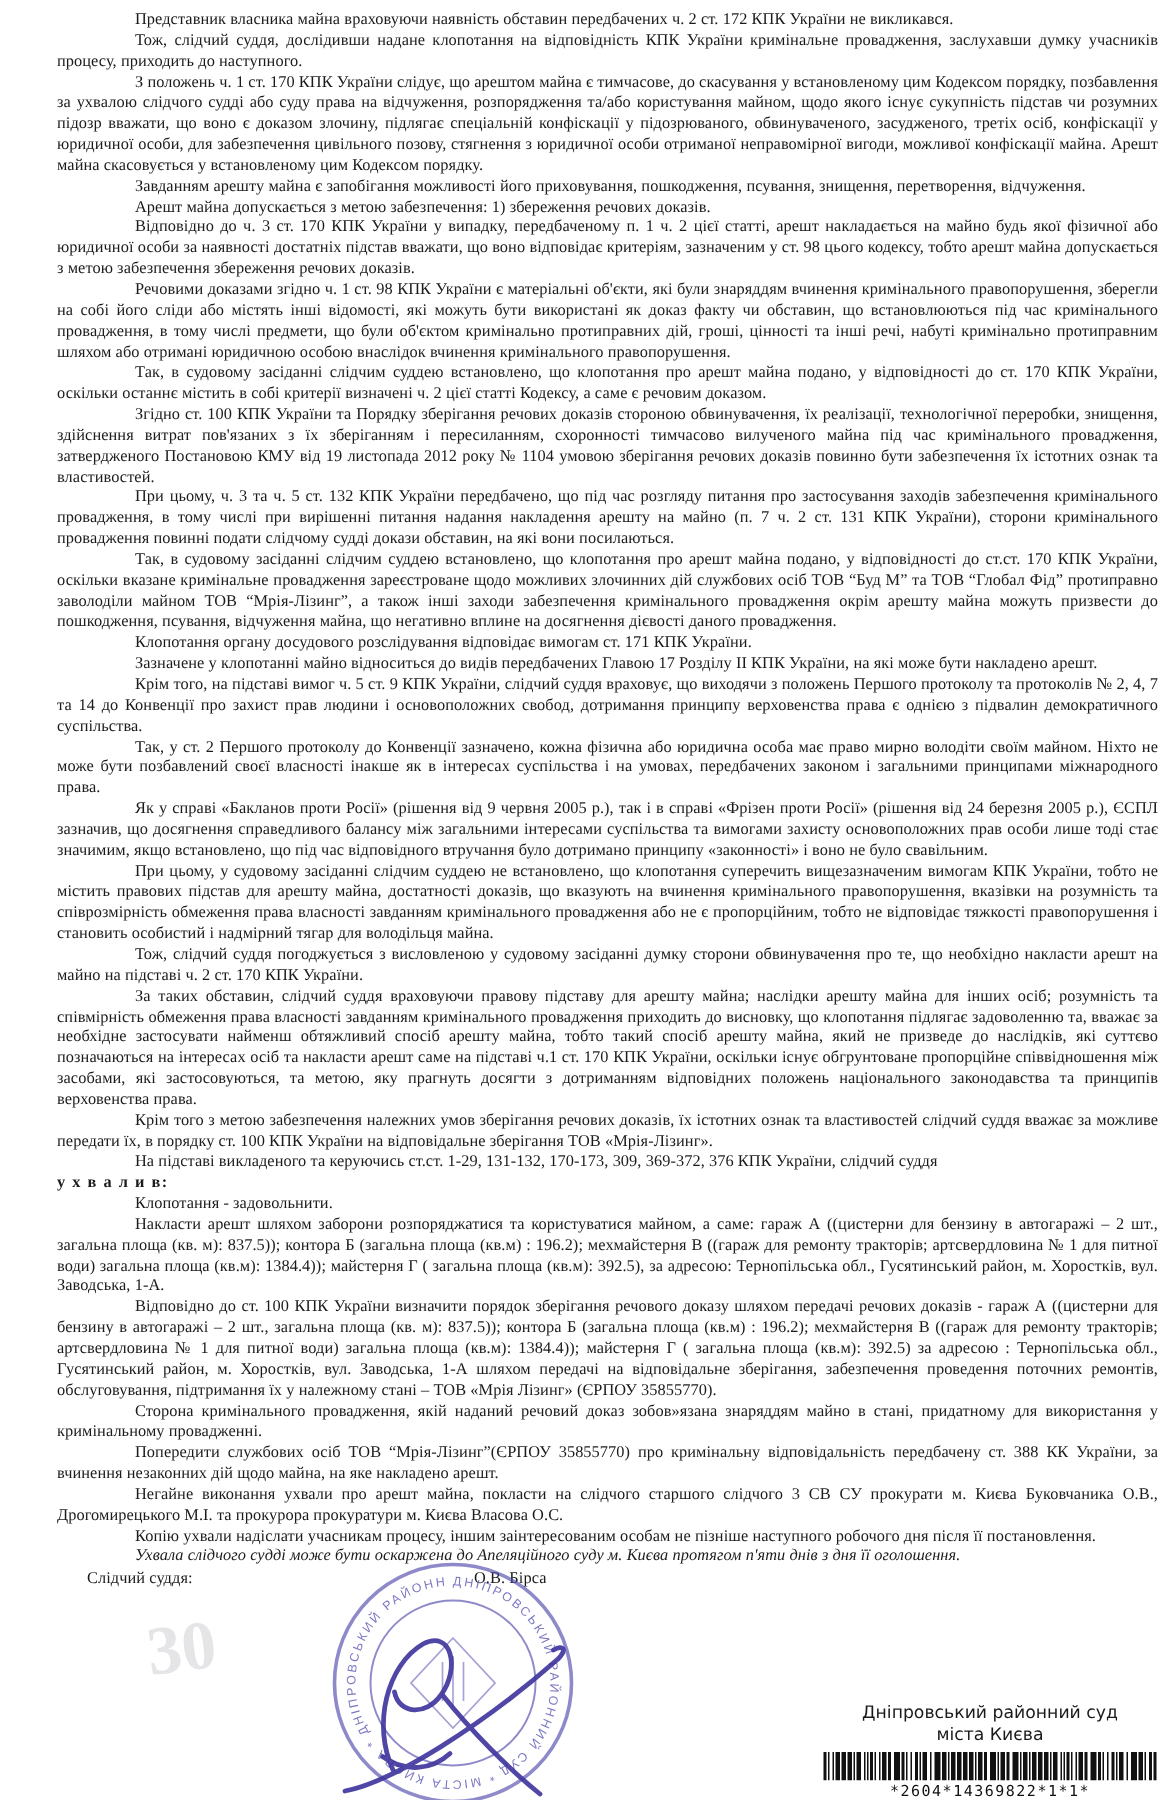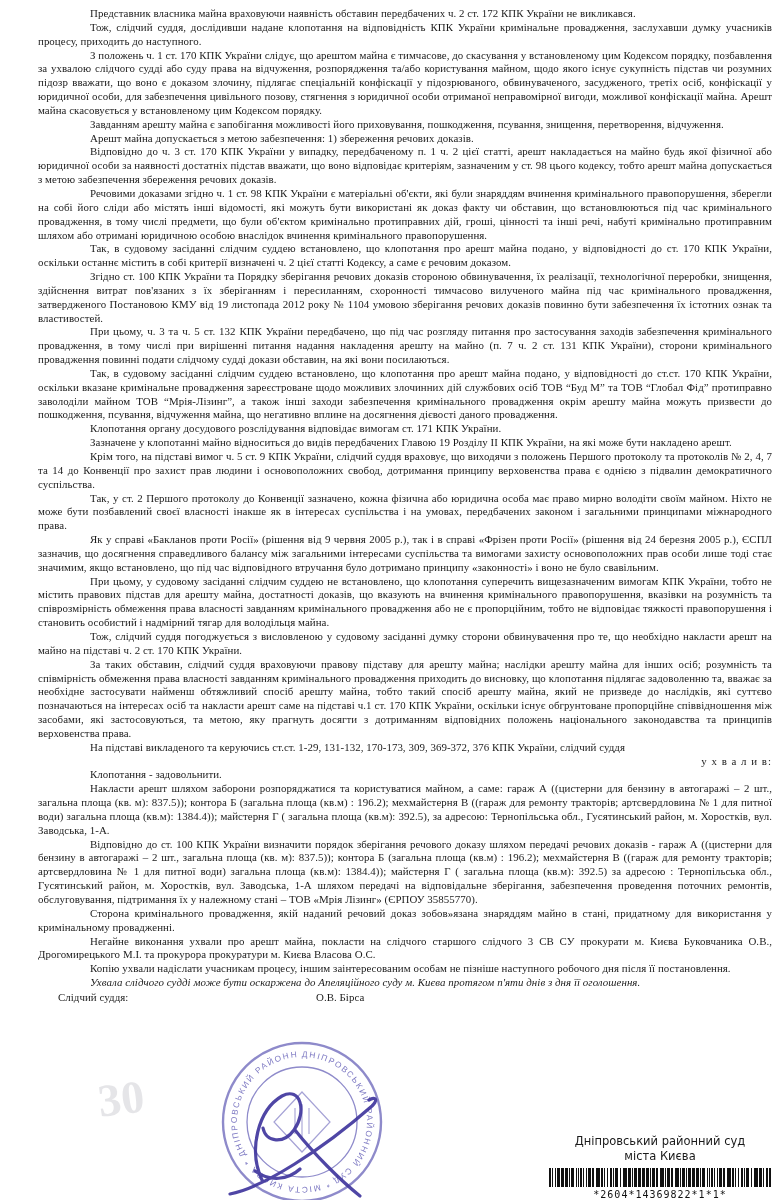--- a/index.html
+++ b/index.html
@@ -15,21 +15,21 @@
   .text-block{
     position:absolute;
     left:38px;top:7px;width:734px;
     font-size:10.9px;
     line-height:13.85px;
     text-align:justify;
     letter-spacing:0.05px;
   }
   .text-block p{margin:0;text-indent:52px;}
   .text-block p.center-bold{
-    text-align:right;text-indent:0;font-weight:normal;letter-spacing:1px;
+    text-align:left;text-indent:0;font-weight:bold;letter-spacing:1px;
   }
   .text-block p.italic{font-style:italic;}
   .sig-row{
     position:relative;
     font-weight:normal;
     margin-top:1px;
     height:15px;
   }
   .sig-label{padding-left:20px;}
   .sig-name{position:absolute;left:278px;top:0;}
@@ -73,33 +73,35 @@
         <p>З положень ч. 1 ст. 170 КПК України слідує, що арештом майна є тимчасове, до скасування у встановленому цим Кодексом порядку, позбавлення за ухвалою слідчого судді або суду права на відчуження, розпорядження та/або користування майном, щодо якого існує сукупність підстав чи розумних підозр вважати, що воно є доказом злочину, підлягає спеціальній конфіскації у підозрюваного, обвинуваченого, засудженого, третіх осіб, конфіскації у юридичної особи, для забезпечення цивільного позову, стягнення з юридичної особи отриманої неправомірної вигоди, можливої конфіскації майна. Арешт майна скасовується у встановленому цим Кодексом порядку.</p>
         <p>Завданням арешту майна є запобігання можливості його приховування, пошкодження, псування, знищення, перетворення, відчуження.</p>
         <p>Арешт майна допускається з метою забезпечення: 1) збереження речових доказів.</p>
         <p>Відповідно до ч. 3 ст. 170 КПК України у випадку, передбаченому п. 1 ч. 2 цієї статті, арешт накладається на майно будь якої фізичної або юридичної особи за наявності достатніх підстав вважати, що воно відповідає критеріям, зазначеним у ст. 98 цього кодексу, тобто арешт майна допускається з метою забезпечення збереження речових доказів.</p>
         <p>Речовими доказами згідно ч. 1 ст. 98 КПК України є матеріальні об'єкти, які були знаряддям вчинення кримінального правопорушення, зберегли на собі його сліди або містять інші відомості, які можуть бути використані як доказ факту чи обставин, що встановлюються під час кримінального провадження, в тому числі предмети, що були об'єктом кримінально протиправних дій, гроші, цінності та інші речі, набуті кримінально протиправним шляхом або отримані юридичною особою внаслідок вчинення кримінального правопорушення.</p>
         <p>Так, в судовому засіданні слідчим суддею встановлено, що клопотання про арешт майна подано, у відповідності до ст. 170 КПК України, оскільки останнє містить в собі критерії  визначені ч. 2 цієї статті Кодексу, а саме є речовим доказом.</p>
         <p>Згідно ст. 100 КПК України та Порядку зберігання речових доказів стороною обвинувачення, їх реалізації, технологічної переробки, знищення, здійснення витрат пов'язаних з їх зберіганням і пересиланням, схоронності тимчасово вилученого майна під час кримінального провадження, затвердженого Постановою КМУ від 19 листопада 2012 року № 1104 умовою зберігання речових доказів повинно бути забезпечення їх істотних ознак та властивостей.</p>
         <p>При  цьому, ч. 3 та ч. 5 ст. 132 КПК України передбачено, що під час розгляду питання про застосування заходів забезпечення кримінального провадження, в тому числі при вирішенні питання надання накладення арешту на майно (п. 7 ч. 2 ст. 131 КПК України), сторони кримінального провадження повинні подати слідчому судді докази обставин, на які вони посилаються.</p>
         <p>Так, в судовому засіданні слідчим суддею встановлено, що клопотання про арешт майна подано, у відповідності до ст.ст. 170 КПК України, оскільки вказане кримінальне провадження зареєстроване щодо можливих злочинних дій службових осіб ТОВ “Буд М” та ТОВ “Глобал Фід” протиправно заволоділи майном  ТОВ “Мрія-Лізинг”, а також інші заходи забезпечення кримінального провадження окрім арешту майна можуть призвести до пошкодження, псування, відчуження майна, що негативно вплине на досягнення дієвості даного провадження.</p>
         <p>Клопотання органу досудового розслідування відповідає вимогам ст. 171  КПК України.</p>
-        <p>Зазначене у клопотанні майно відноситься до видів передбачених Главою 19 Розділу ІІ КПК України, на які може бути накладено арешт.</p>
+        <p>Зазначене у клопотанні майно відноситься до видів передбачених Главою 17 Розділу ІІ КПК України, на які може бути накладено арешт.</p>
         <p>Крім того, на підставі вимог ч. 5 ст. 9 КПК України, слідчий суддя враховує, що виходячи з положень Першого протоколу та протоколів № 2, 4, 7 та 14 до Конвенції про захист прав людини і основоположних свобод, дотримання принципу верховенства права є однією з підвалин демократичного суспільства.</p>
         <p>Так, у ст. 2 Першого протоколу до Конвенції зазначено, кожна фізична або юридична особа має право мирно володіти своїм майном. Ніхто не може бути позбавлений своєї власності інакше як в інтересах суспільства і на умовах, передбачених законом і загальними принципами міжнародного права.</p>
         <p>Як у справі «Бакланов проти Росії» (рішення від 9 червня 2005 р.), так і в справі «Фрізен проти Росії» (рішення від 24 березня 2005 р.), ЄСПЛ зазначив, що досягнення справедливого балансу між загальними інтересами суспільства та вимогами захисту основоположних прав особи лише тоді стає значимим, якщо встановлено, що під час відповідного втручання було дотримано принципу «законності» і воно не було свавільним.</p>
         <p>При цьому, у судовому засіданні слідчим суддею не встановлено, що клопотання суперечить вищезазначеним вимогам КПК України, тобто не містить правових підстав для арешту майна, достатності доказів, що вказують на вчинення кримінального правопорушення, вказівки на розумність та співрозмірність обмеження права власності завданням кримінального провадження або не є пропорційним, тобто не відповідає тяжкості правопорушення і становить особистий і надмірний тягар для володільця майна.</p>
         <p>Тож, слідчий суддя погоджується з висловленою у судовому засіданні думку сторони обвинувачення про те, що необхідно накласти арешт на майно на підставі ч. 2 ст. 170 КПК України.</p>
         <p>За таких обставин, слідчий суддя враховуючи правову підставу для арешту майна; наслідки арешту майна для інших осіб; розумність та співмірність обмеження права власності завданням кримінального провадження приходить до висновку, що клопотання підлягає задоволенню та, вважає за необхідне застосувати найменш обтяжливий спосіб арешту майна, тобто такий спосіб арешту майна, який не призведе до наслідків, які суттєво позначаються на інтересах осіб та накласти арешт саме на підставі ч.1  ст. 170 КПК України, оскільки існує  обгрунтоване пропорційне співвідношення між засобами, які застосовуються, та метою, яку прагнуть досягти з дотриманням відповідних положень національного законодавства та принципів верховенства права.</p>
+        <p>Крім того з метою забезпечення належних умов зберігання речових доказів, їх істотних ознак та властивостей слідчий суддя вважає за можливе передати їх, в порядку ст. 100 КПК України на відповідальне зберігання ТОВ «Мрія-Лізинг».</p>
         <p>На підставі викладеного та керуючись ст.ст. 1-29,  131-132, 170-173, 309, 369-372, 376 КПК України, слідчий суддя</p>
         <p class="center-bold">у х в а л и в:</p>
         <p>Клопотання - задовольнити.</p>
         <p>Накласти арешт шляхом заборони розпоряджатися та користуватися майном, а саме: гараж А ((цистерни для бензину в автогаражі – 2 шт., загальна площа (кв. м): 837.5)); контора Б (загальна площа (кв.м) : 196.2); мехмайстерня В ((гараж для ремонту тракторів; артсвердловина № 1 для питної води) загальна площа (кв.м): 1384.4)); майстерня Г ( загальна площа (кв.м): 392.5), за адресою: Тернопільська обл., Гусятинський район, м. Хоростків, вул. Заводська, 1-А.</p>
         <p>Відповідно до ст. 100 КПК України визначити порядок зберігання речового доказу шляхом передачі речових доказів - гараж А ((цистерни для бензину в автогаражі – 2 шт., загальна площа (кв. м): 837.5)); контора Б (загальна площа (кв.м) : 196.2); мехмайстерня В ((гараж для ремонту тракторів; артсвердловина № 1 для питної води) загальна площа (кв.м): 1384.4)); майстерня Г ( загальна площа (кв.м): 392.5) за адресою : Тернопільська обл., Гусятинський район, м. Хоростків, вул. Заводська, 1-А шляхом передачі на відповідальне зберігання, забезпечення проведення поточних ремонтів, обслуговування, підтримання їх у належному стані – ТОВ «Мрія Лізинг» (ЄРПОУ 35855770).</p>
         <p>Сторона кримінального провадження, якій наданий речовий доказ зобов»язана знаряддям майно в стані, придатному для використання у кримінальному провадженні.</p>
+        <p>Попередити службових осіб ТОВ “Мрія-Лізинг”(ЄРПОУ 35855770) про кримінальну відповідальність передбачену ст. 388 КК України, за вчинення незаконних дій щодо майна, на яке накладено арешт.</p>
         <p>Негайне виконання ухвали про арешт майна,  покласти  на слідчого старшого слідчого 3 СВ СУ прокурати м. Києва Буковчаника О.В., Дрогомирецького М.І. та прокурора прокуратури м. Києва Власова О.С.</p>
         <p>Копію ухвали надіслати учасникам процесу, іншим заінтересованим особам не пізніше наступного робочого дня після її постановлення.</p>
         <p class="italic">Ухвала слідчого судді може бути оскаржена до Апеляційного суду м. Києва протягом п'яти днів з дня її оголошення.</p>
       </div>
     <div class="sig-row">
       <span class="sig-label">Слідчий суддя:</span>
       <span class="sig-name">О.В. Бірса</span>
     </div>
   </div>
 

